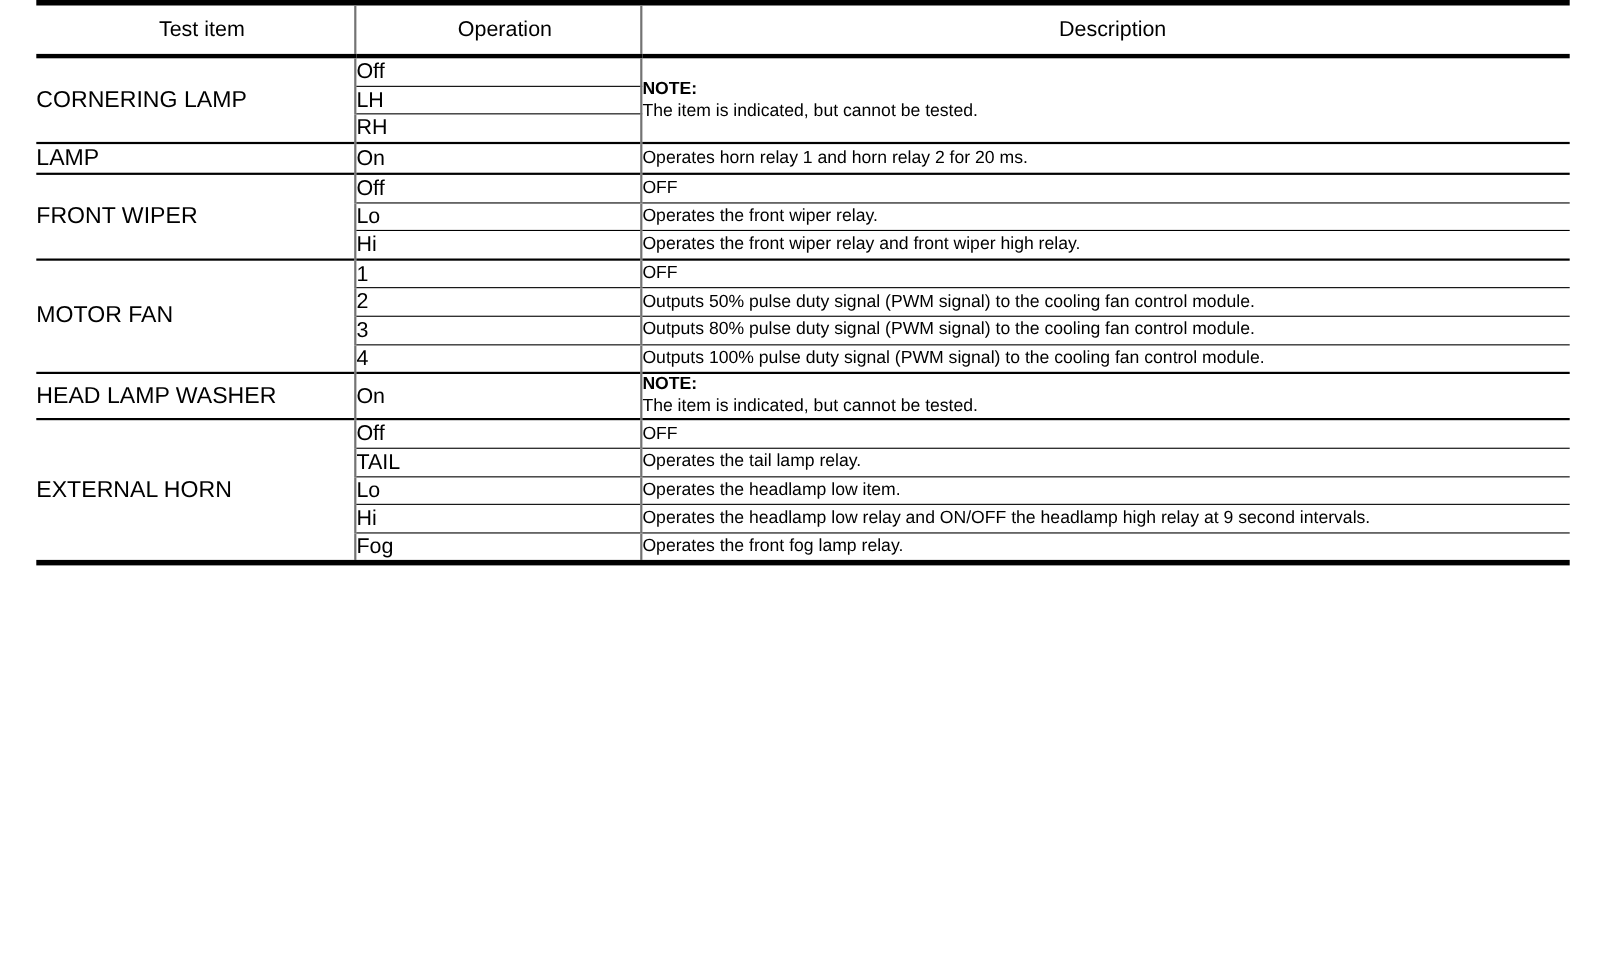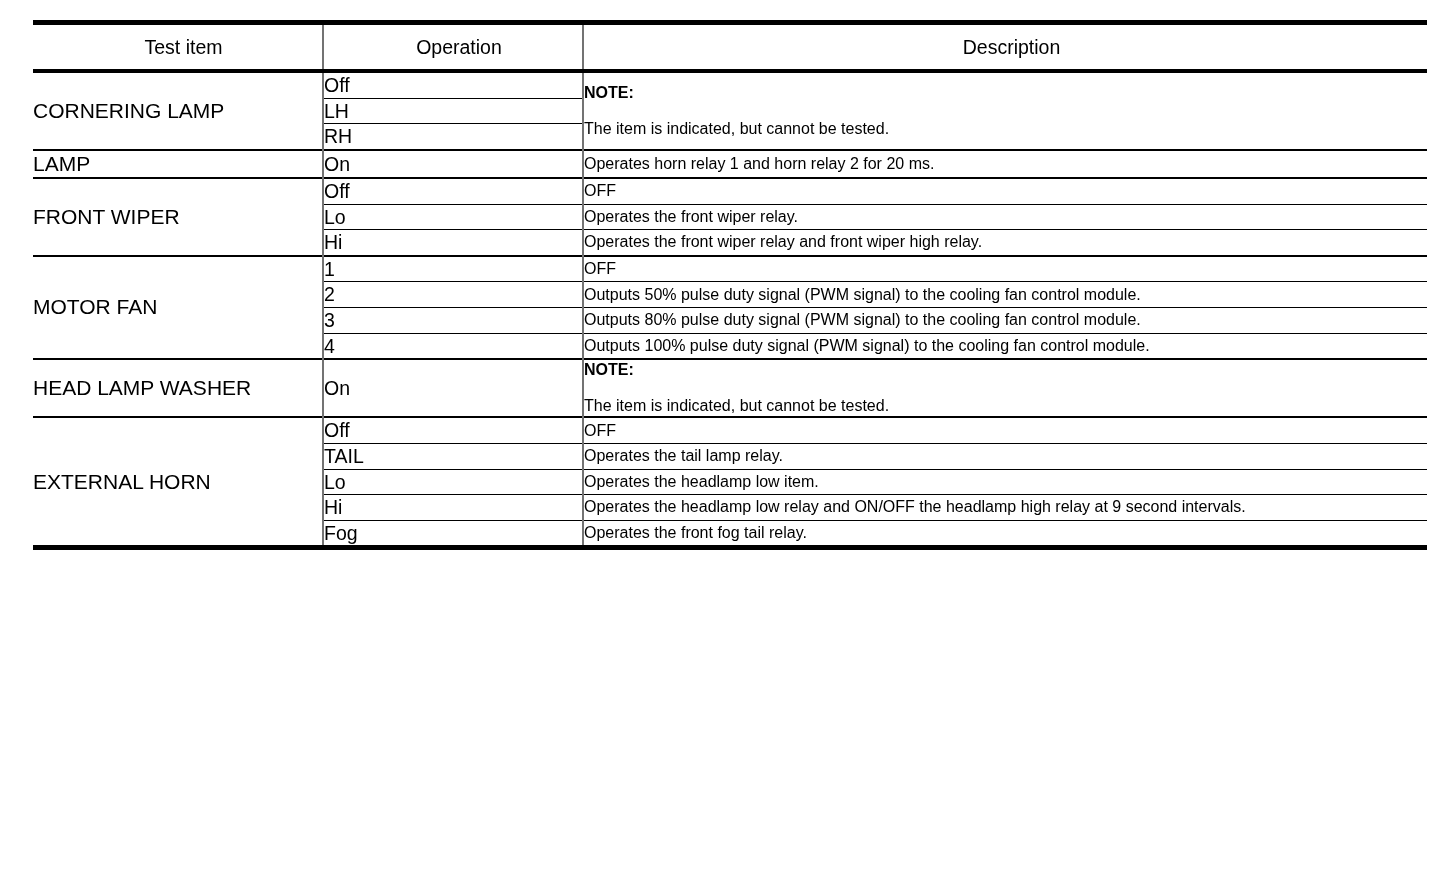--- a/index.html
+++ b/index.html
@@ -19,21 +19,21 @@
     position: relative;
     width: 1456px;
     height: 880px;
     background: #ffffff;
   }
 
   
   .table-wrap {
     position: absolute;
     left: 33px;
-    top: 20px;
+    top: 0;
     width: 1394px;
   }
 
   table.spec-table {
     width: 1394px;
     border-collapse: collapse;
     table-layout: fixed;
     font-size: 19.5px;
   }
 
@@ -92,21 +92,20 @@
   .item-cell {
     font-size: 21px;
   }
 
   .note-label {
     font-weight: bold;
     display: block;
   }
   .note-body {
     display: block;
-    margin-top: 16px;
   }
 </style>
 </head>
 <body>
 
 <div class="page">
   <div class="table-wrap">
 
     <div class="top-rule"></div>
 
@@ -198,21 +197,21 @@
         <tr>
           <td class="cell-pad op-cell v-left rule-thin-top">Lo</td>
           <td class="cell-pad desc-cell v-left rule-thin-top">Operates the headlamp low item.</td>
         </tr>
         <tr>
           <td class="cell-pad op-cell v-left rule-thin-top">Hi</td>
           <td class="cell-pad desc-cell v-left rule-thin-top">Operates the headlamp low relay and ON/OFF the headlamp high relay at 9 second intervals.</td>
         </tr>
         <tr>
           <td class="cell-pad op-cell v-left rule-thin-top">Fog</td>
-          <td class="cell-pad desc-cell v-left rule-thin-top">Operates the front fog tail relay.</td>
+          <td class="cell-pad desc-cell v-left rule-thin-top">Operates the front fog lamp relay.</td>
         </tr>
 
       </tbody>
     </table>
 
     <div class="bottom-rule"></div>
   </div>
 </div>
 
 </body></html>

